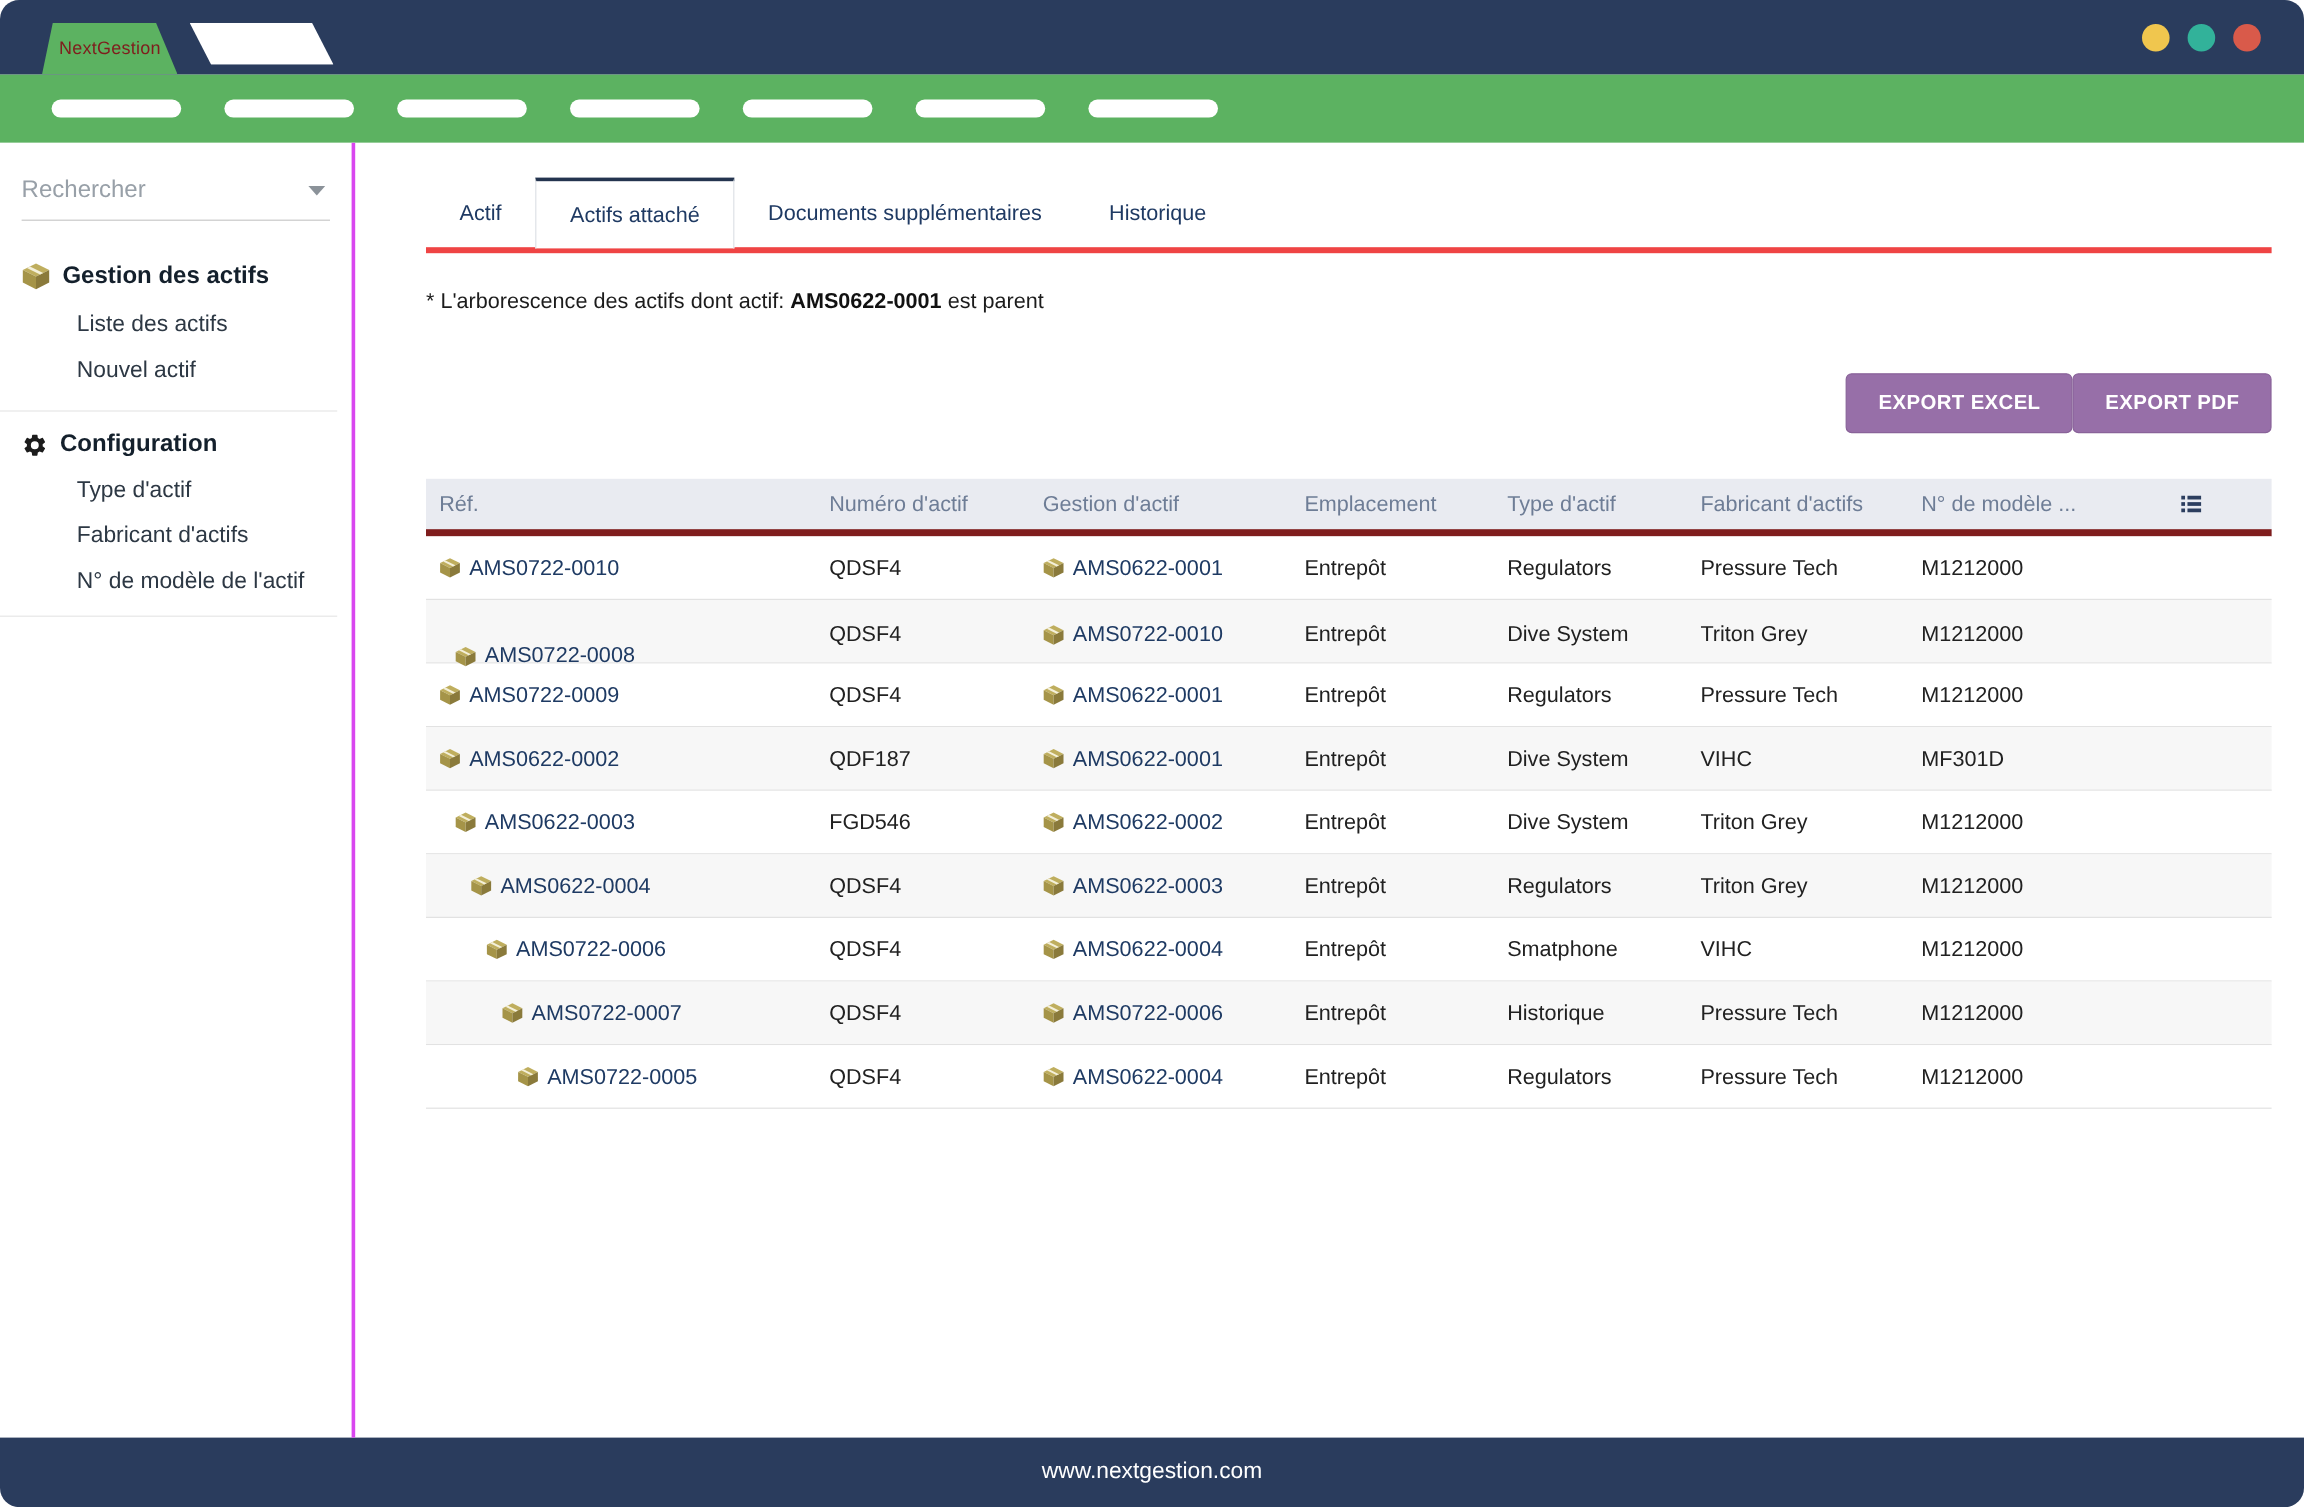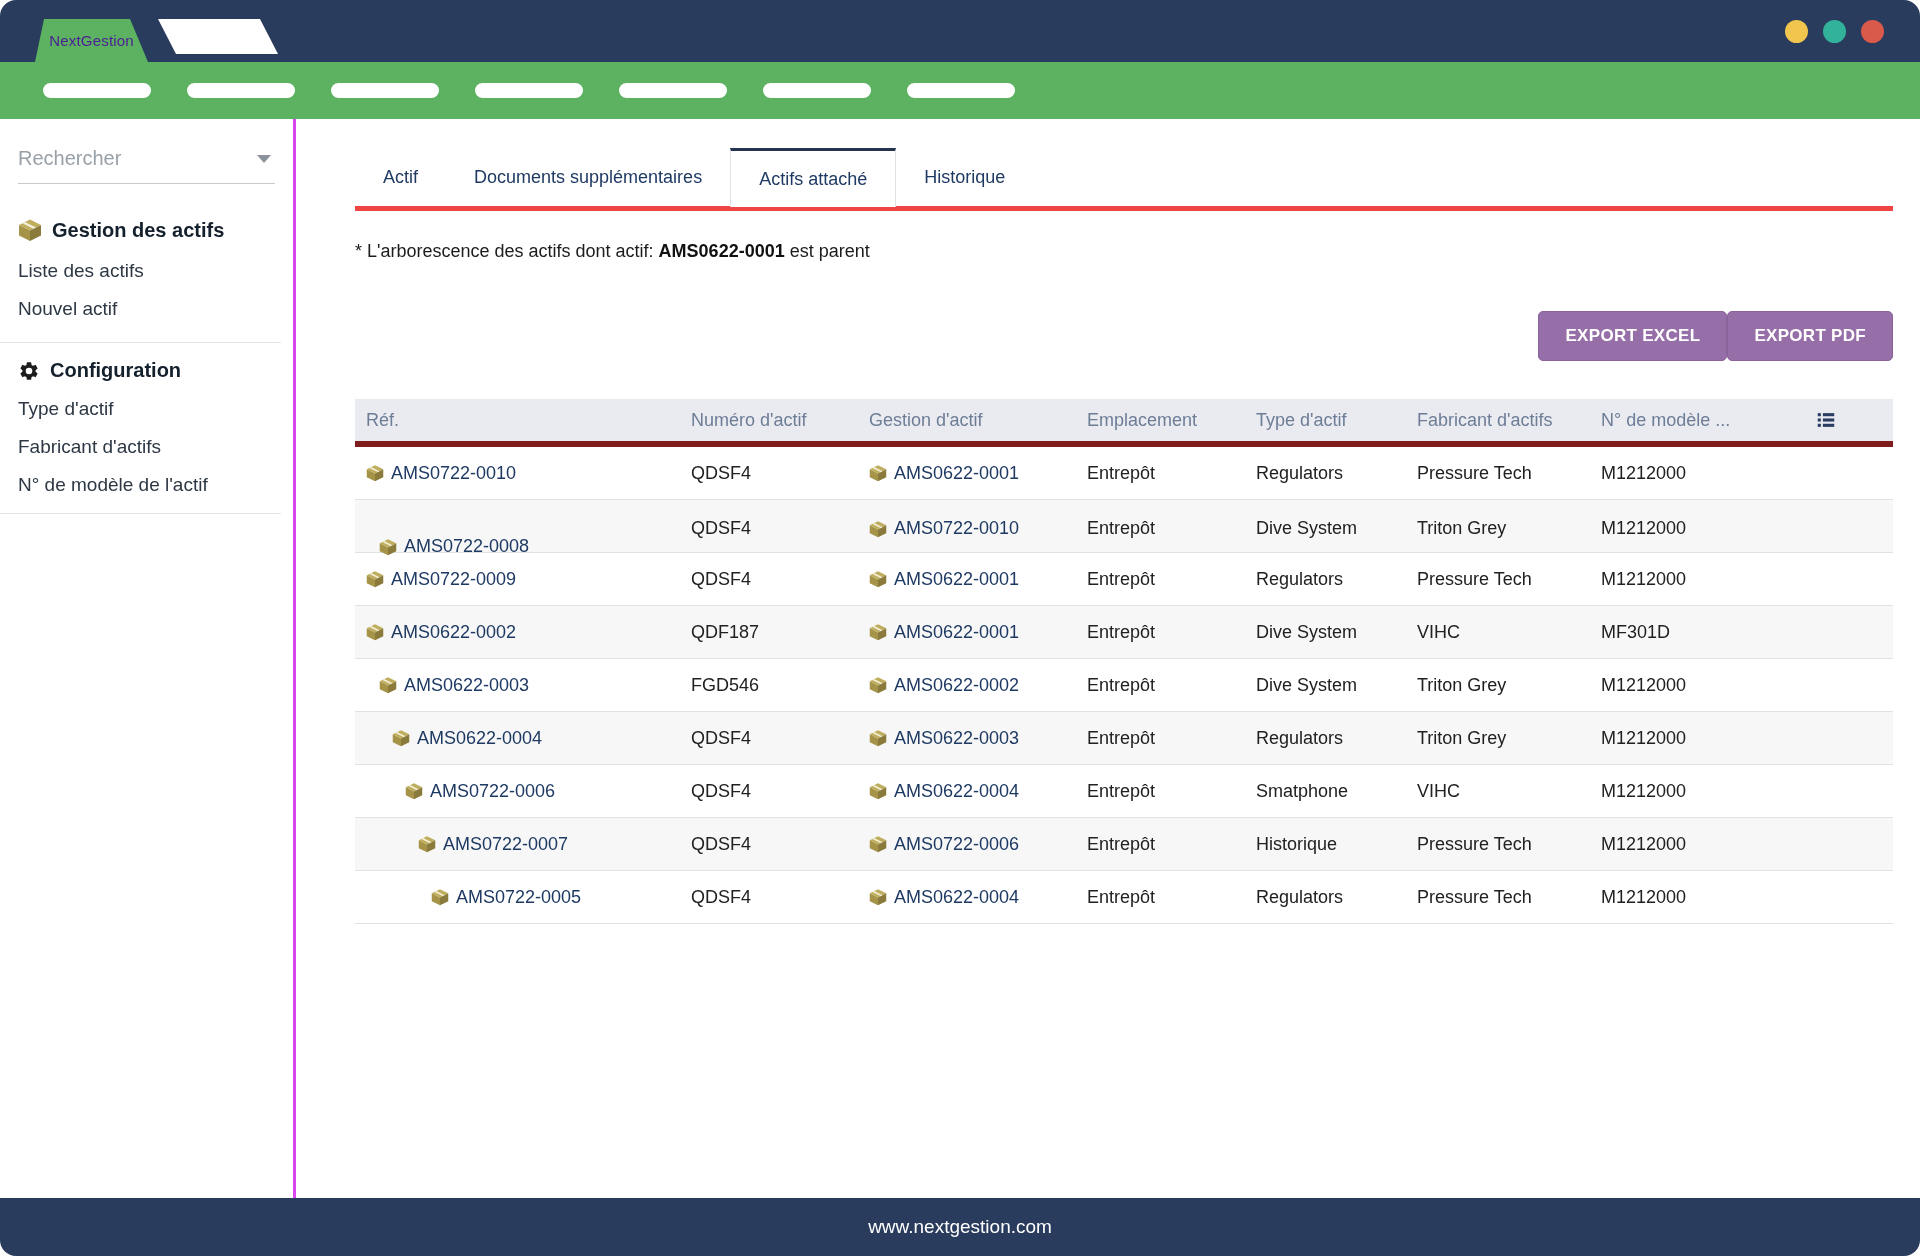--- a/index.html
+++ b/index.html
@@ -7,21 +7,21 @@
   body { font-family:"Liberation Sans","DejaVu Sans",sans-serif; }
 
   .window { position:relative; width:1920px; height:1256px; border-radius:16px;
             overflow:hidden; background:#fff; }
 
   
   .topbar { position:relative; height:62px; background:#2a3c5d; }
   .brand-tab { position:absolute; left:35px; top:19px; width:113px; height:43px;
                background:#5cb261; clip-path:polygon(9px 0, 95px 0, 113px 43px, 0 43px);
                display:flex; align-items:center; justify-content:center;
-               color:#4c1d95; font-size:15px; letter-spacing:.2px; }
+               color:#7f1d1d; font-size:15px; letter-spacing:.2px; }
   .ghost-tab { position:absolute; left:158px; top:19px; width:120px; height:35px;
                background:#fff; clip-path:polygon(0 0, 102px 0, 120px 35px, 18px 35px); }
   .dots { position:absolute; right:36px; top:0; height:62px; display:flex;
           align-items:center; gap:15px; }
   .dot { width:23px; height:23px; border-radius:50%; }
   .dot-yellow { background:#f0c64e; }
   .dot-teal   { background:#32b29a; }
   .dot-red    { background:#d95a4a; }
 
   
@@ -37,21 +37,21 @@
   .search { margin:28px 18px 0 18px; padding-bottom:13px; border-bottom:1px solid #c9c9c9;
             display:flex; align-items:center; justify-content:space-between;
             color:#98a0a8; font-size:20px; cursor:pointer; }
   .caret { width:0; height:0; border-left:7px solid transparent; border-right:7px solid transparent;
            border-top:8px solid #8b9299; margin-right:4px; }
   .sec-head { display:flex; align-items:center; gap:10px; padding:0 18px;
               font-size:20px; font-weight:bold; color:#14202c; }
   .sec-head.first { margin-top:34px; }
   .sec-head.second { margin-top:16px; }
   .side-item { display:block; padding:0 18px; margin-top:16px; font-size:19px;
-               color:#2d3844; text-decoration:none; cursor:pointer; }
+               color:#2d3844; text-decoration:none; cursor:pointer;margin-left:46px; }
   .side-item.gap-lg { margin-top:18px; }
   .side-div { border:0; border-top:1px solid #e6e6e6; margin:22px 12px 0 0; }
 
   
   .main { flex:1; padding:0 27px 0 59px; }
 
   .tabs { margin-top:29px; display:flex; height:63px; border-bottom:5px solid #ef4444; }
   .tab { display:flex; align-items:center; padding:0 28px; font-size:18px;
          color:#1f3a63; cursor:pointer; }
   .tab.active { background:#fff; border:1px solid #dee2e6; border-bottom:0;
@@ -148,22 +148,22 @@
       <a class="side-item">Type d'actif</a>
       <a class="side-item">Fabricant d'actifs</a>
       <a class="side-item">N° de modèle de l'actif</a>
       <hr class="side-div" style="margin-top:17px;">
     </aside>
 
     <main class="main">
 
       <div class="tabs">
         <div class="tab">Actif</div>
+        <div class="tab active">Actifs attaché</div>
         <div class="tab">Documents supplémentaires</div>
-        <div class="tab active">Actifs attaché</div>
         <div class="tab">Historique</div>
       </div>
 
       <p class="note"><span>* L'arborescence des actifs dont actif: </span><b>AMS0622-0001</b><span> est parent</span></p>
 
       <div class="actions">
         <button class="btn-export">EXPORT EXCEL</button>
         <button class="btn-export">EXPORT PDF</button>
       </div>
 

